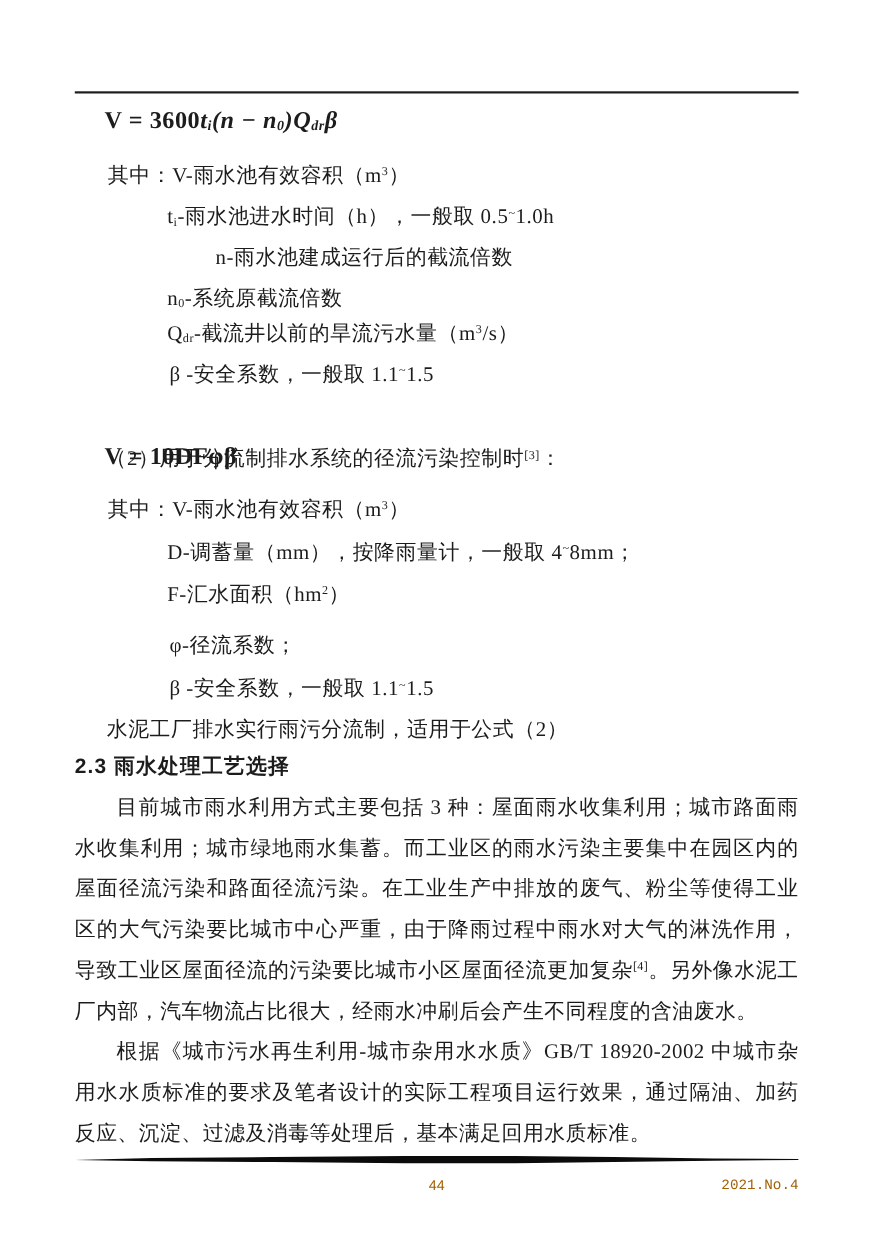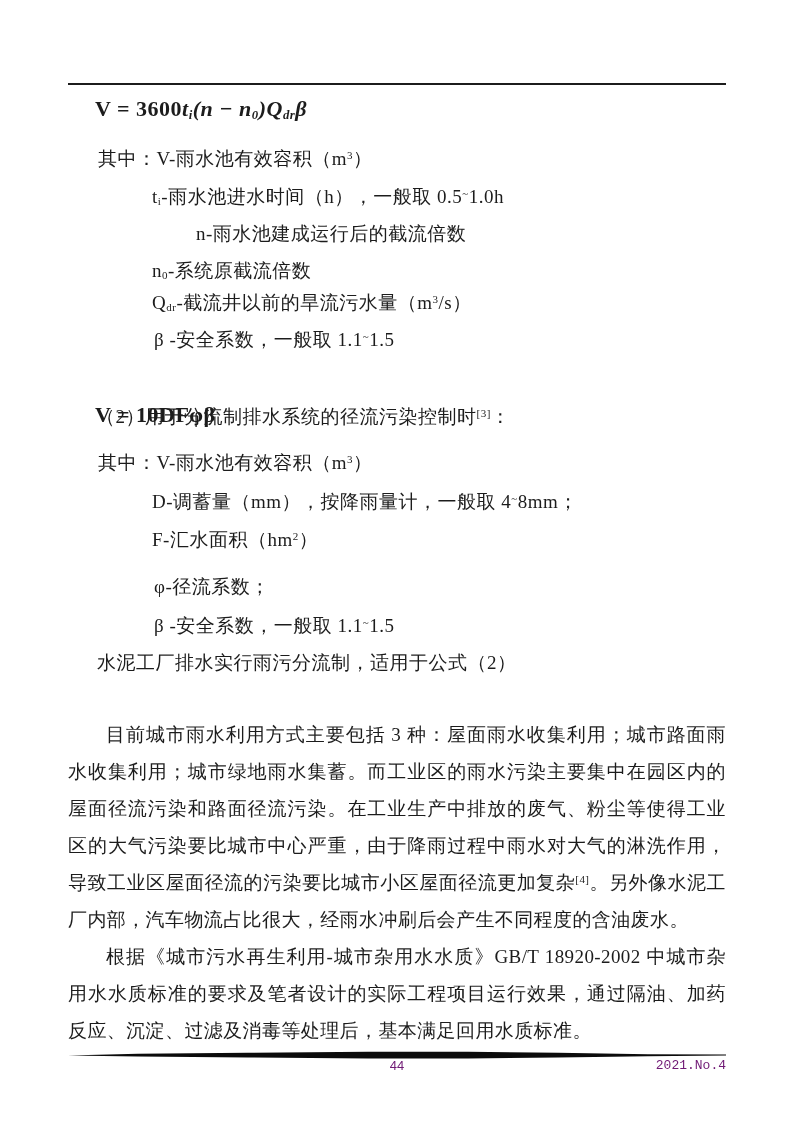--- a/index.html
+++ b/index.html
@@ -39,21 +39,21 @@
   }
   .para{
     left:68px;width:658px;
     font-size:19px;line-height:37px;
     text-align:justify;text-justify:inter-ideograph;
     text-indent:38px;letter-spacing:0.4px;
   }
   .footer-rule{top:1046px;left:68px;width:658px;height:9px;}
   .footer-text{
     font-family:"Liberation Sans","DejaVu Sans",sans-serif;
-    font-size:13px;color:#701a75;
+    font-size:13px;color:#a16207;margin-top:12px;
   }
   .footer-page{top:1058px;left:68px;width:658px;text-align:center;}
   .footer-issue{top:1058px;right:67px;text-align:right;font-family:Liberation Mono, monospace;}
 </style>
 </head>
 <body>
 
 <div class="page">
 
   <div class="abs header-rule"></div>
@@ -74,20 +74,21 @@
 
   <div class="abs line" style="top:450px;left:98px;"><span>其中：</span><span>V-雨水池有效容积（m<sup>3</sup>）</span></div>
 
   <div class="abs line" style="top:489px;left:152px;">D-调蓄量（mm），按降雨量计，一般取 4<sup>~</sup>8mm；</div>
   <div class="abs line" style="top:527px;left:152px;">F-汇水面积（hm<sup>2</sup>）</div>
   <div class="abs line" style="top:574px;left:154px;">φ-径流系数；</div>
   <div class="abs line" style="top:613px;left:154px;">β -安全系数，一般取 1.1<sup>~</sup>1.5</div>
 
   <div class="abs line" style="top:650px;left:97px;">水泥工厂排水实行雨污分流制，适用于公式（2）</div>
 
+  <div class="abs heading" style="top:684px;left:68px;">2.3 雨水处理工艺选择</div>
 
   <div class="abs para" style="top:716px;">目前城市雨水利用方式主要包括 3 种：屋面雨水收集利用；城市路面雨水收集利用；城市绿地雨水集蓄。而工业区的雨水污染主要集中在园区内的屋面径流污染和路面径流污染。在工业生产中排放的废气、粉尘等使得工业区的大气污染要比城市中心严重，由于降雨过程中雨水对大气的淋洗作用，导致工业区屋面径流的污染要比城市小区屋面径流更加复杂<sup>[4]</sup>。另外像水泥工厂内部，汽车物流占比很大，经雨水冲刷后会产生不同程度的含油废水。</div>
   <div class="abs para" style="top:938px;">根据《城市污水再生利用-城市杂用水水质》GB/T 18920-2002 中城市杂用水水质标准的要求及笔者设计的实际工程项目运行效果，通过隔油、加药反应、沉淀、过滤及消毒等处理后，基本满足回用水质标准。</div>
 
   <div class="abs footer-rule">
     <svg width="658" height="9" viewBox="0 0 658 9">
       <polygon fill="#0b0b0b" points="0,4.5 70,2.8 180,1.8 300,0.8 400,0.8 490,1.8 580,3.2 658,3.6 658,4.6 580,5.2 490,6.4 400,7.6 300,7.6 180,6.4 70,5.6"></polygon>
     </svg>
   </div>
   <div class="abs footer-text footer-page">44</div>

